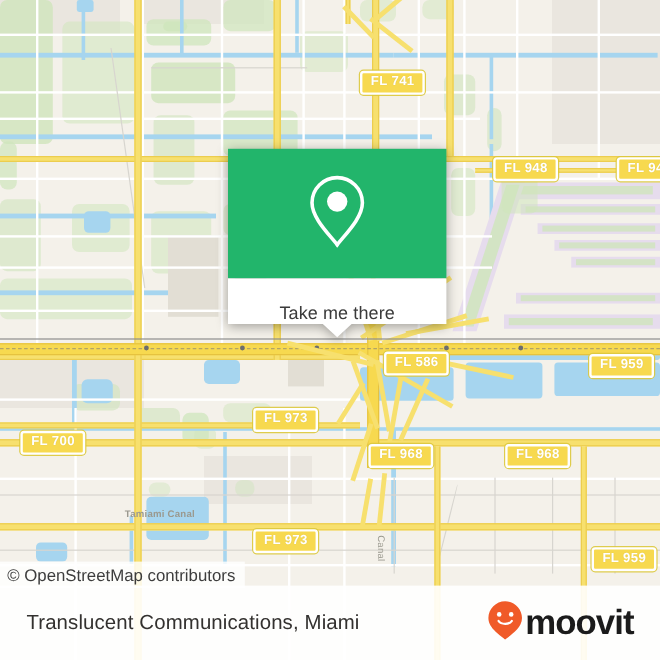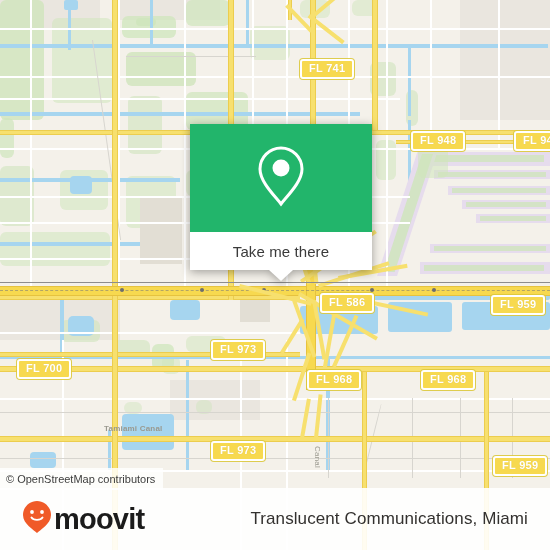--- a/index.html
+++ b/index.html
@@ -88,21 +88,21 @@
     background: #22b56b;
     height: 108px;
     display: flex;
     align-items: center;
     justify-content: center;
   }
   #callout-bottom {
     background: #ffffff;
     height: 38px;
     display: flex;
-    align-items: center;
+    align-items: flex-end;
     justify-content: center;
     position: relative;
   }
   #callout-label {
     color: #3a3a3a;
     font-size: 15px;
     letter-spacing: .1px;
   }
   #callout-tail {
     position: absolute;
@@ -119,21 +119,21 @@
   #attribution {
     position: absolute;
     left: 0;
     top: 468px;
     height: 22px;
     padding: 0 8px 0 6px;
     display: flex;
     align-items: center;
     background: rgba(255,255,255,.82);
     color: #3d3d3d;
-    font-size: 11px;
+    font-size: 14px;
     z-index: 30;
   }
 
   
   #bottombar {
     position: absolute;
     left: 0; right: 0; bottom: 0;
     height: 62px;
     background: rgba(255,255,255,.90);
     display: flex;
@@ -376,27 +376,27 @@
       </div>
     </div>
 
   </div>
 
   <div id="attribution">
     <span>© OpenStreetMap contributors</span>
   </div>
 
   <div id="bottombar">
+    <div id="place-title">Translucent Communications, Miami</div>
     <div id="moovit-logo">
       <span>
         <svg width="30" height="34" viewBox="0 0 30 34" aria-hidden="true">
           <path d="M15 1 C7.3 1 1 7.3 1 15 C1 24 12 30 15 33 C18 30 29 24 29 15 C29 7.3 22.7 1 15 1 Z" fill="#f05a28"></path>
           <circle cx="10" cy="12" r="1.9" fill="#ffffff"></circle>
           <circle cx="20" cy="12" r="1.9" fill="#ffffff"></circle>
           <path d="M9.5 17.5 C11.5 20.6 18.5 20.6 20.5 17.5" fill="none" stroke="#ffffff" stroke-width="1.9" stroke-linecap="round"></path>
         </svg>
       </span>
       <span id="moovit-wordmark">moovit</span>
     </div>
-    <div id="place-title">Translucent Communications, Miami</div>
   </div>
 
 </div>
 
 </body></html>

